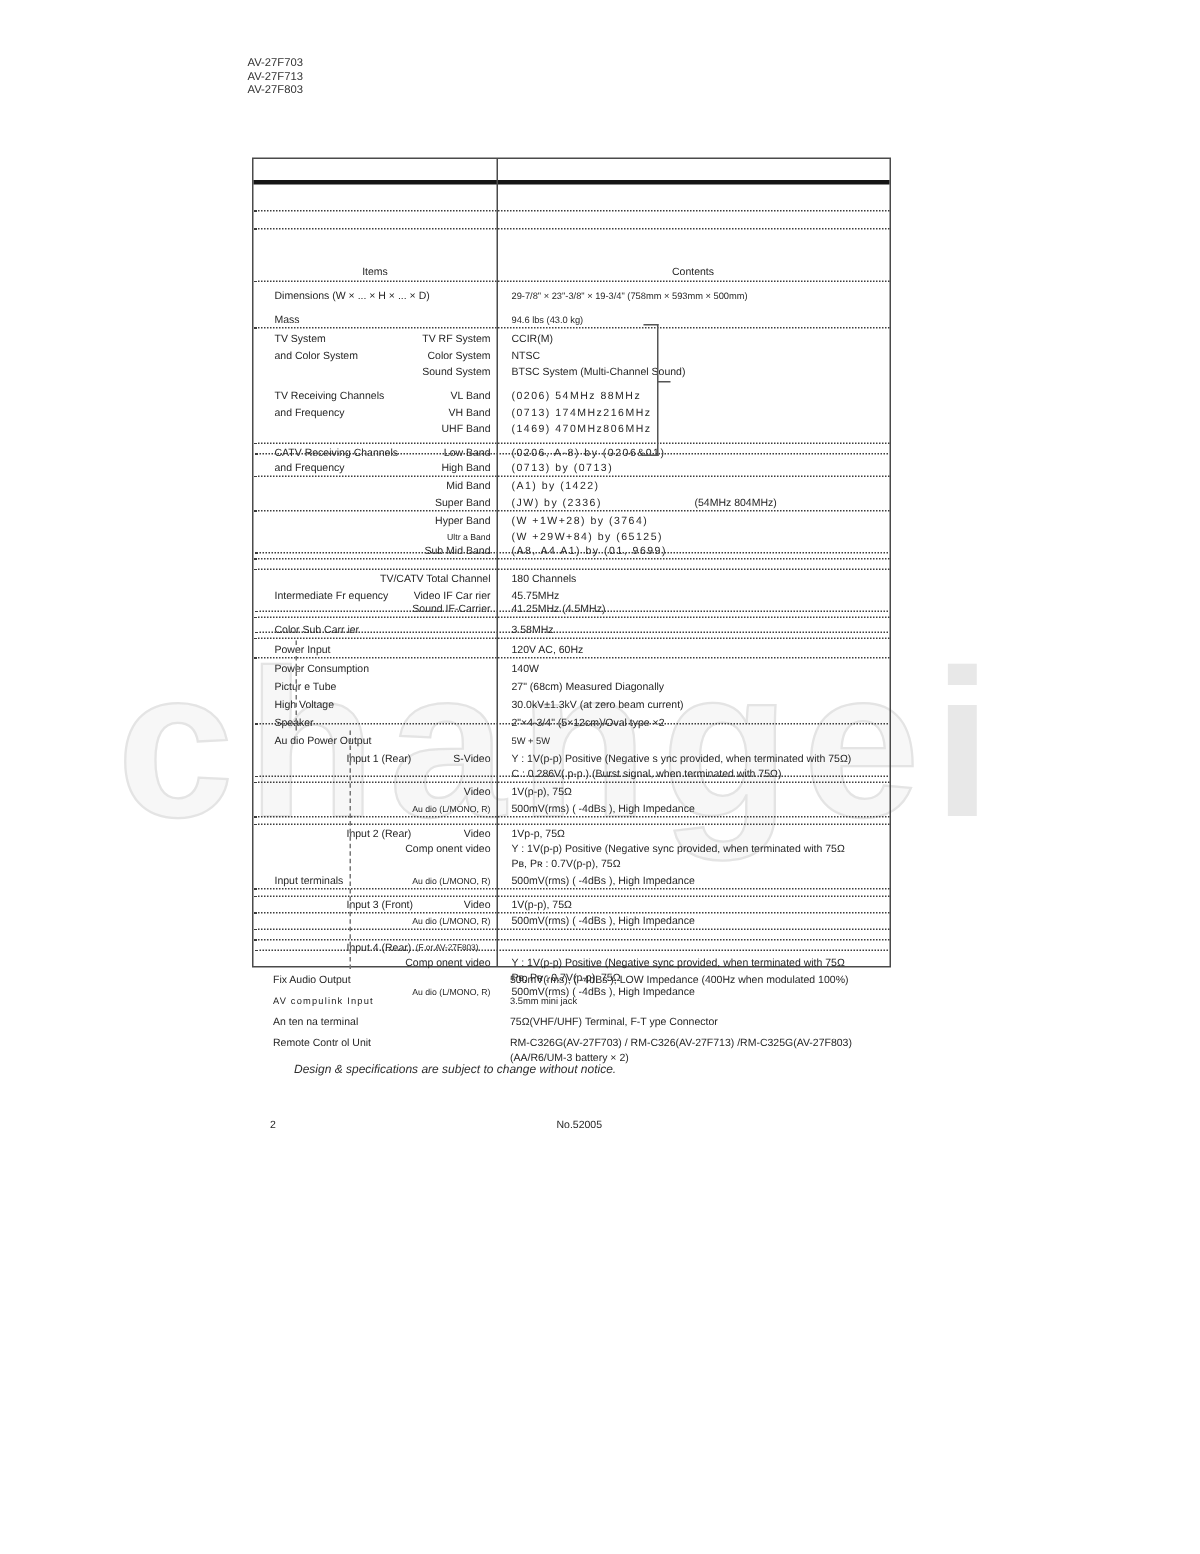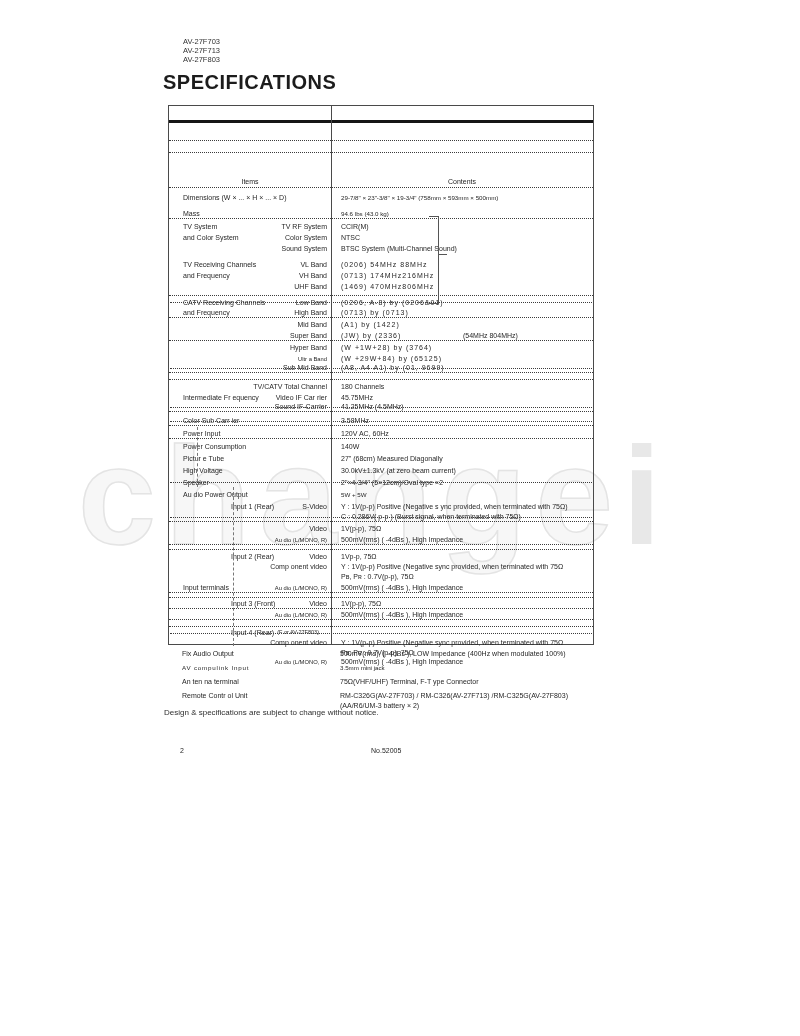--- a/index.html
+++ b/index.html
@@ -1,19 +1,19 @@
 <!DOCTYPE html>
 <html><head>
 <meta charset="utf-8">
 <style>
   html,body{margin:0;padding:0;background:#fff;}
   .page{position:relative;width:800px;height:1036px;background:#ffffff;overflow:hidden;
         font-family:"Liberation Sans", sans-serif;color:#262626;}
   
-  .models{position:absolute;left:183px;top:37px;font-size:7.5px;line-height:9px;color:#333;}
+  .models{position:absolute;left:165px;top:37px;font-size:7.5px;line-height:9px;color:#333;}
   .page-title{position:absolute;left:163px;top:71px;margin:0;font-size:20px;font-weight:bold;
               letter-spacing:0.5px;color:#1c1c1c;}
   
   .watermark{position:absolute;left:78px;top:412px;z-index:0;font-size:140px;font-weight:bold;
              letter-spacing:9px;line-height:1.2;pointer-events:none;white-space:nowrap;}
   .wm-main{color:#f7f7f7;-webkit-text-stroke:1.5px #e4e4e4;}
   .wm-i{color:#e8e8e8;}
   
   .spec-table{position:absolute;left:168px;top:105px;width:426px;height:540px;
               border:1px solid #4a4a4a;box-sizing:border-box;background:transparent;z-index:1;}
@@ -43,38 +43,37 @@
   .dash-v2{position:absolute;left:64px;top:381px;height:159px;border-left:1px dashed #777;}
   
   .bottom{position:absolute;left:168px;top:647px;width:426px;z-index:1;}
   .brow{position:relative;height:14px;font-size:7px;}
   .brow.tall{height:23px;}
   .b-lbl{position:absolute;left:14px;top:3px;white-space:nowrap;}
   .b-lbl.small{font-size:6.2px;letter-spacing:0.8px;}
   .b-val{position:absolute;left:172px;top:3px;white-space:nowrap;}
   .b-val.small{font-size:6.2px;}
   .b-val2{position:absolute;left:172px;top:13px;white-space:nowrap;}
-  .design-note{position:absolute;left:164px;top:708px;font-size:8px;color:#2e2e2e;z-index:1;}
+  .design-note{position:absolute;left:196px;top:708px;font-size:8px;font-style:italic;color:#2e2e2e;z-index:1;}
   .footer-page{position:absolute;left:180px;top:747px;font-size:7px;}
   .footer-doc{position:absolute;left:371px;top:747px;font-size:7px;}
 </style>
 </head>
 <body>
 
 <div class="page">
 
   <div class="watermark" aria-hidden="true"><span class="wm-main">change</span><span class="wm-i">i</span></div>
 
   <div class="models">
     <div>AV-27F703</div>
     <div>AV-27F713</div>
     <div>AV-27F803</div>
   </div>
 
-  <h1 class="page-title">SPECIFICATIONS</h1>
 
   <div class="spec-table">
     <div class="thead-empty"></div>
     <div class="sp-a rule"></div>
     <div class="sp-b rule"></div>
     <div class="thead rule">
       <span class="th-items">Items</span>
       <span class="th-contents">Contents</span>
     </div>
     <div id="rows">

